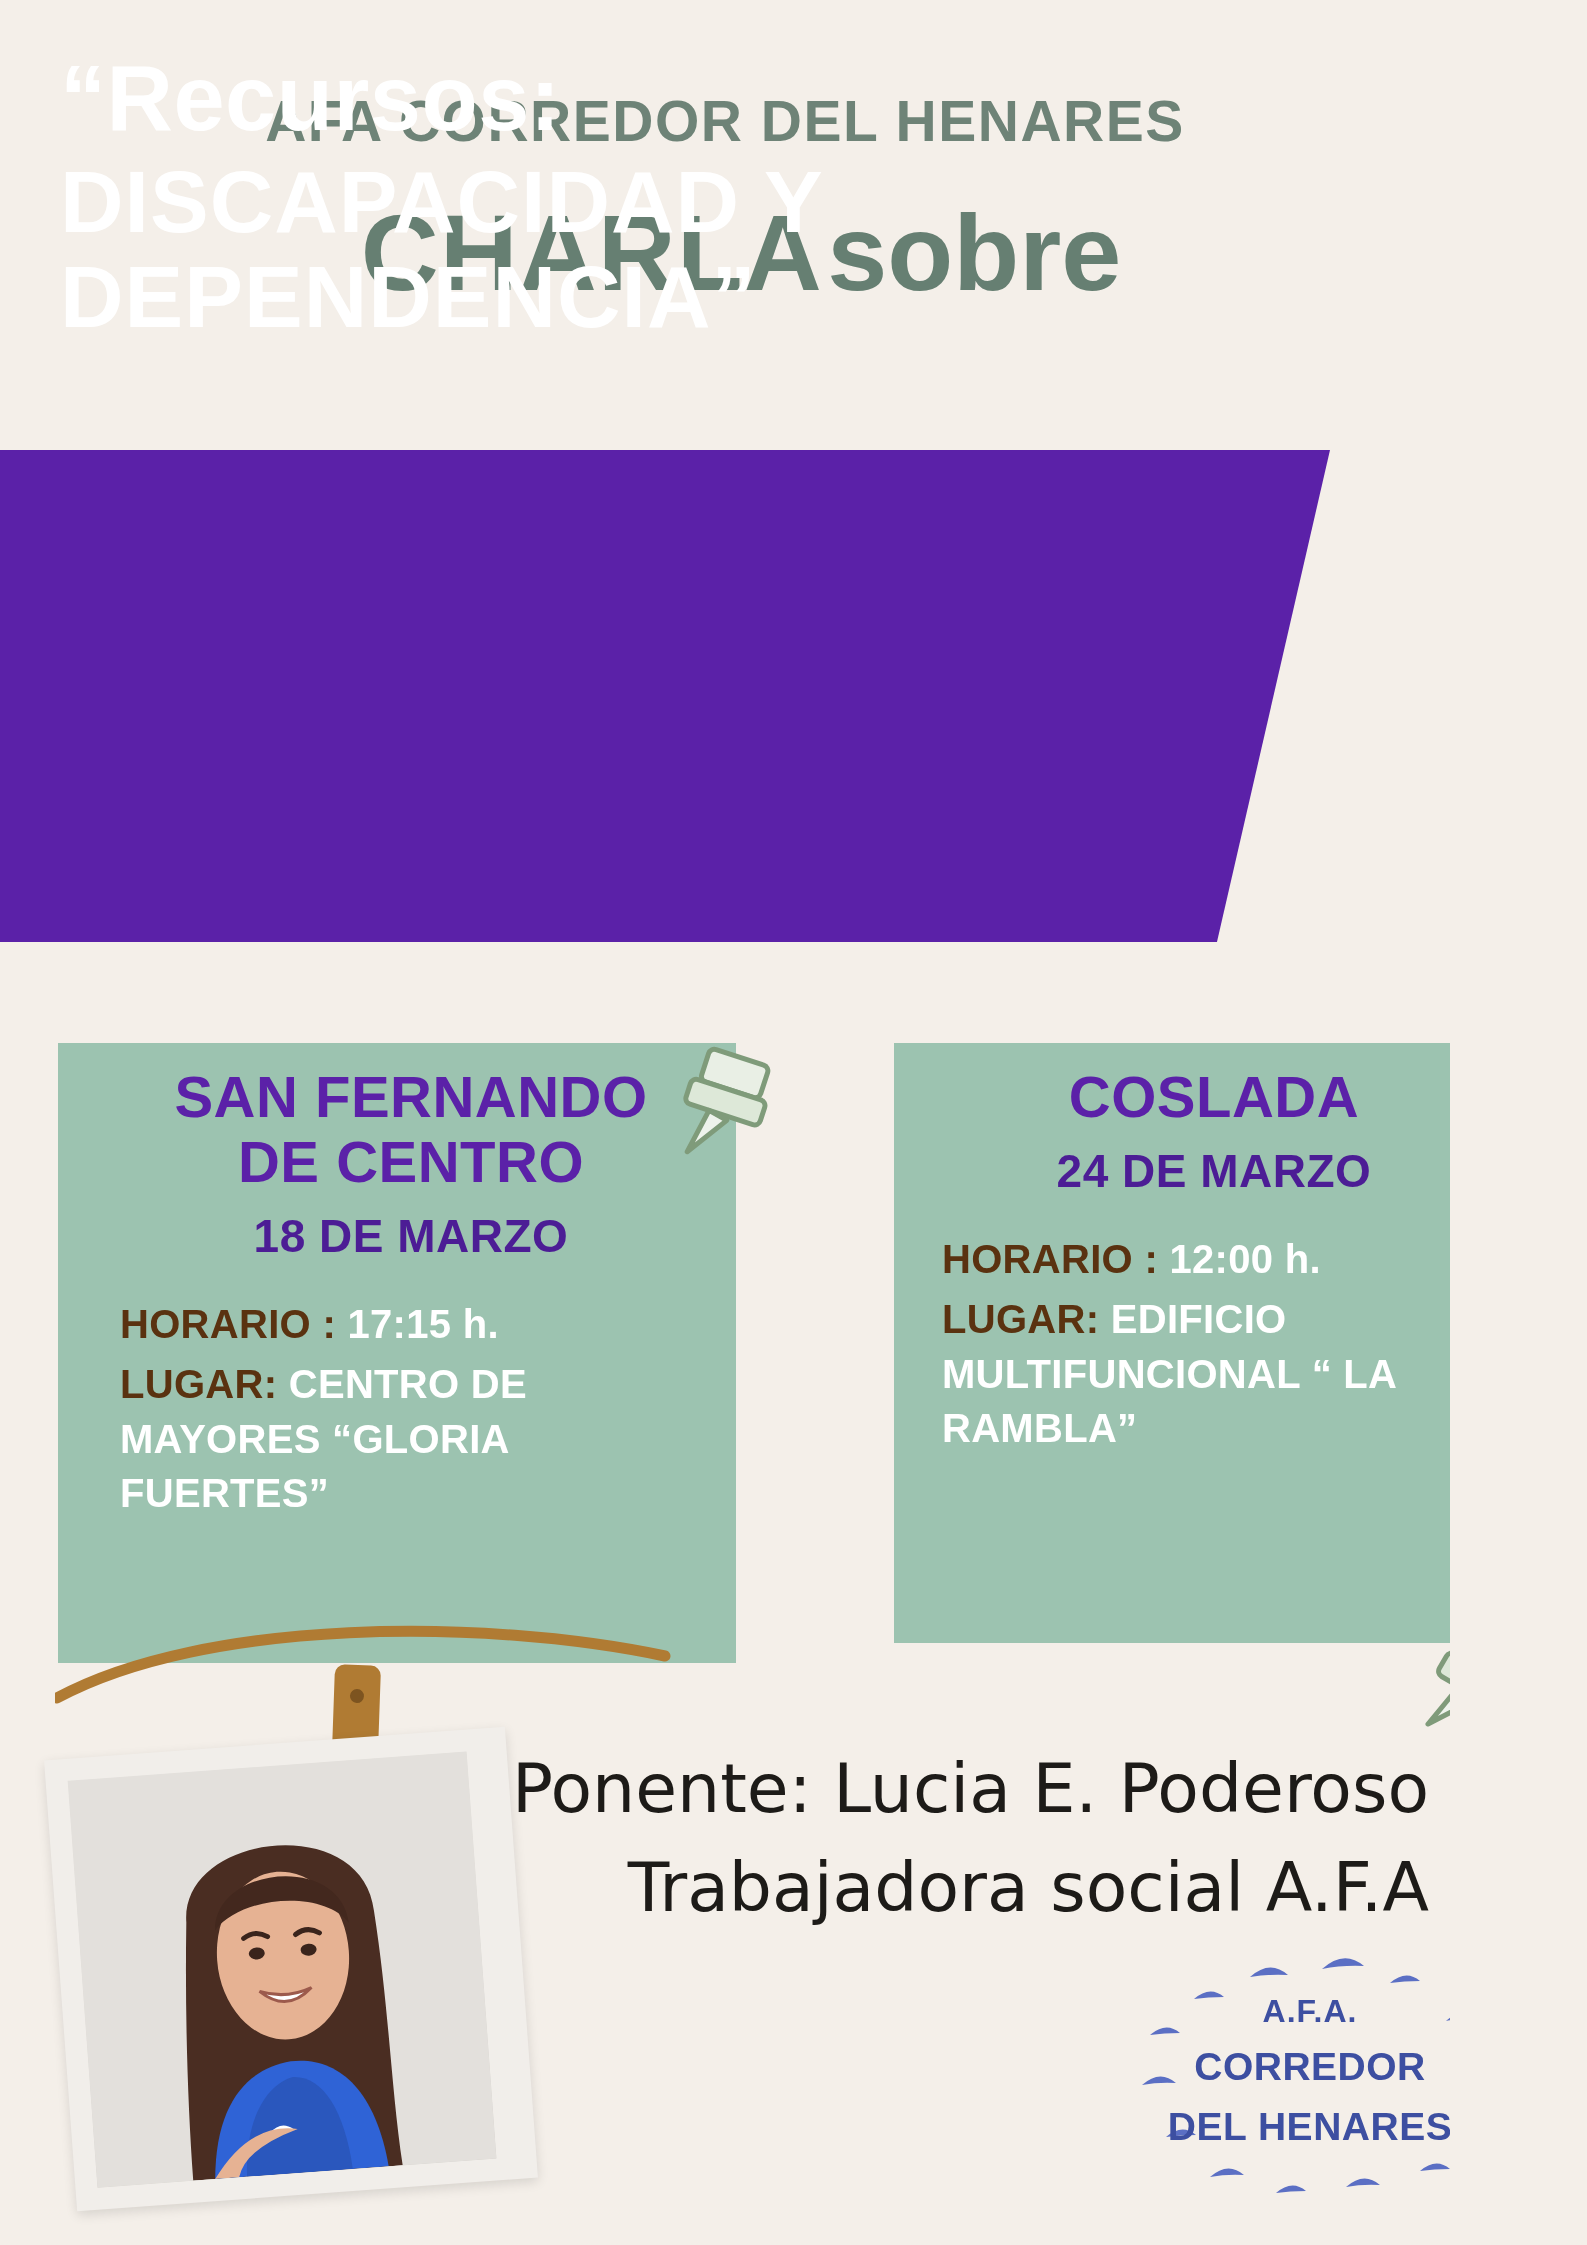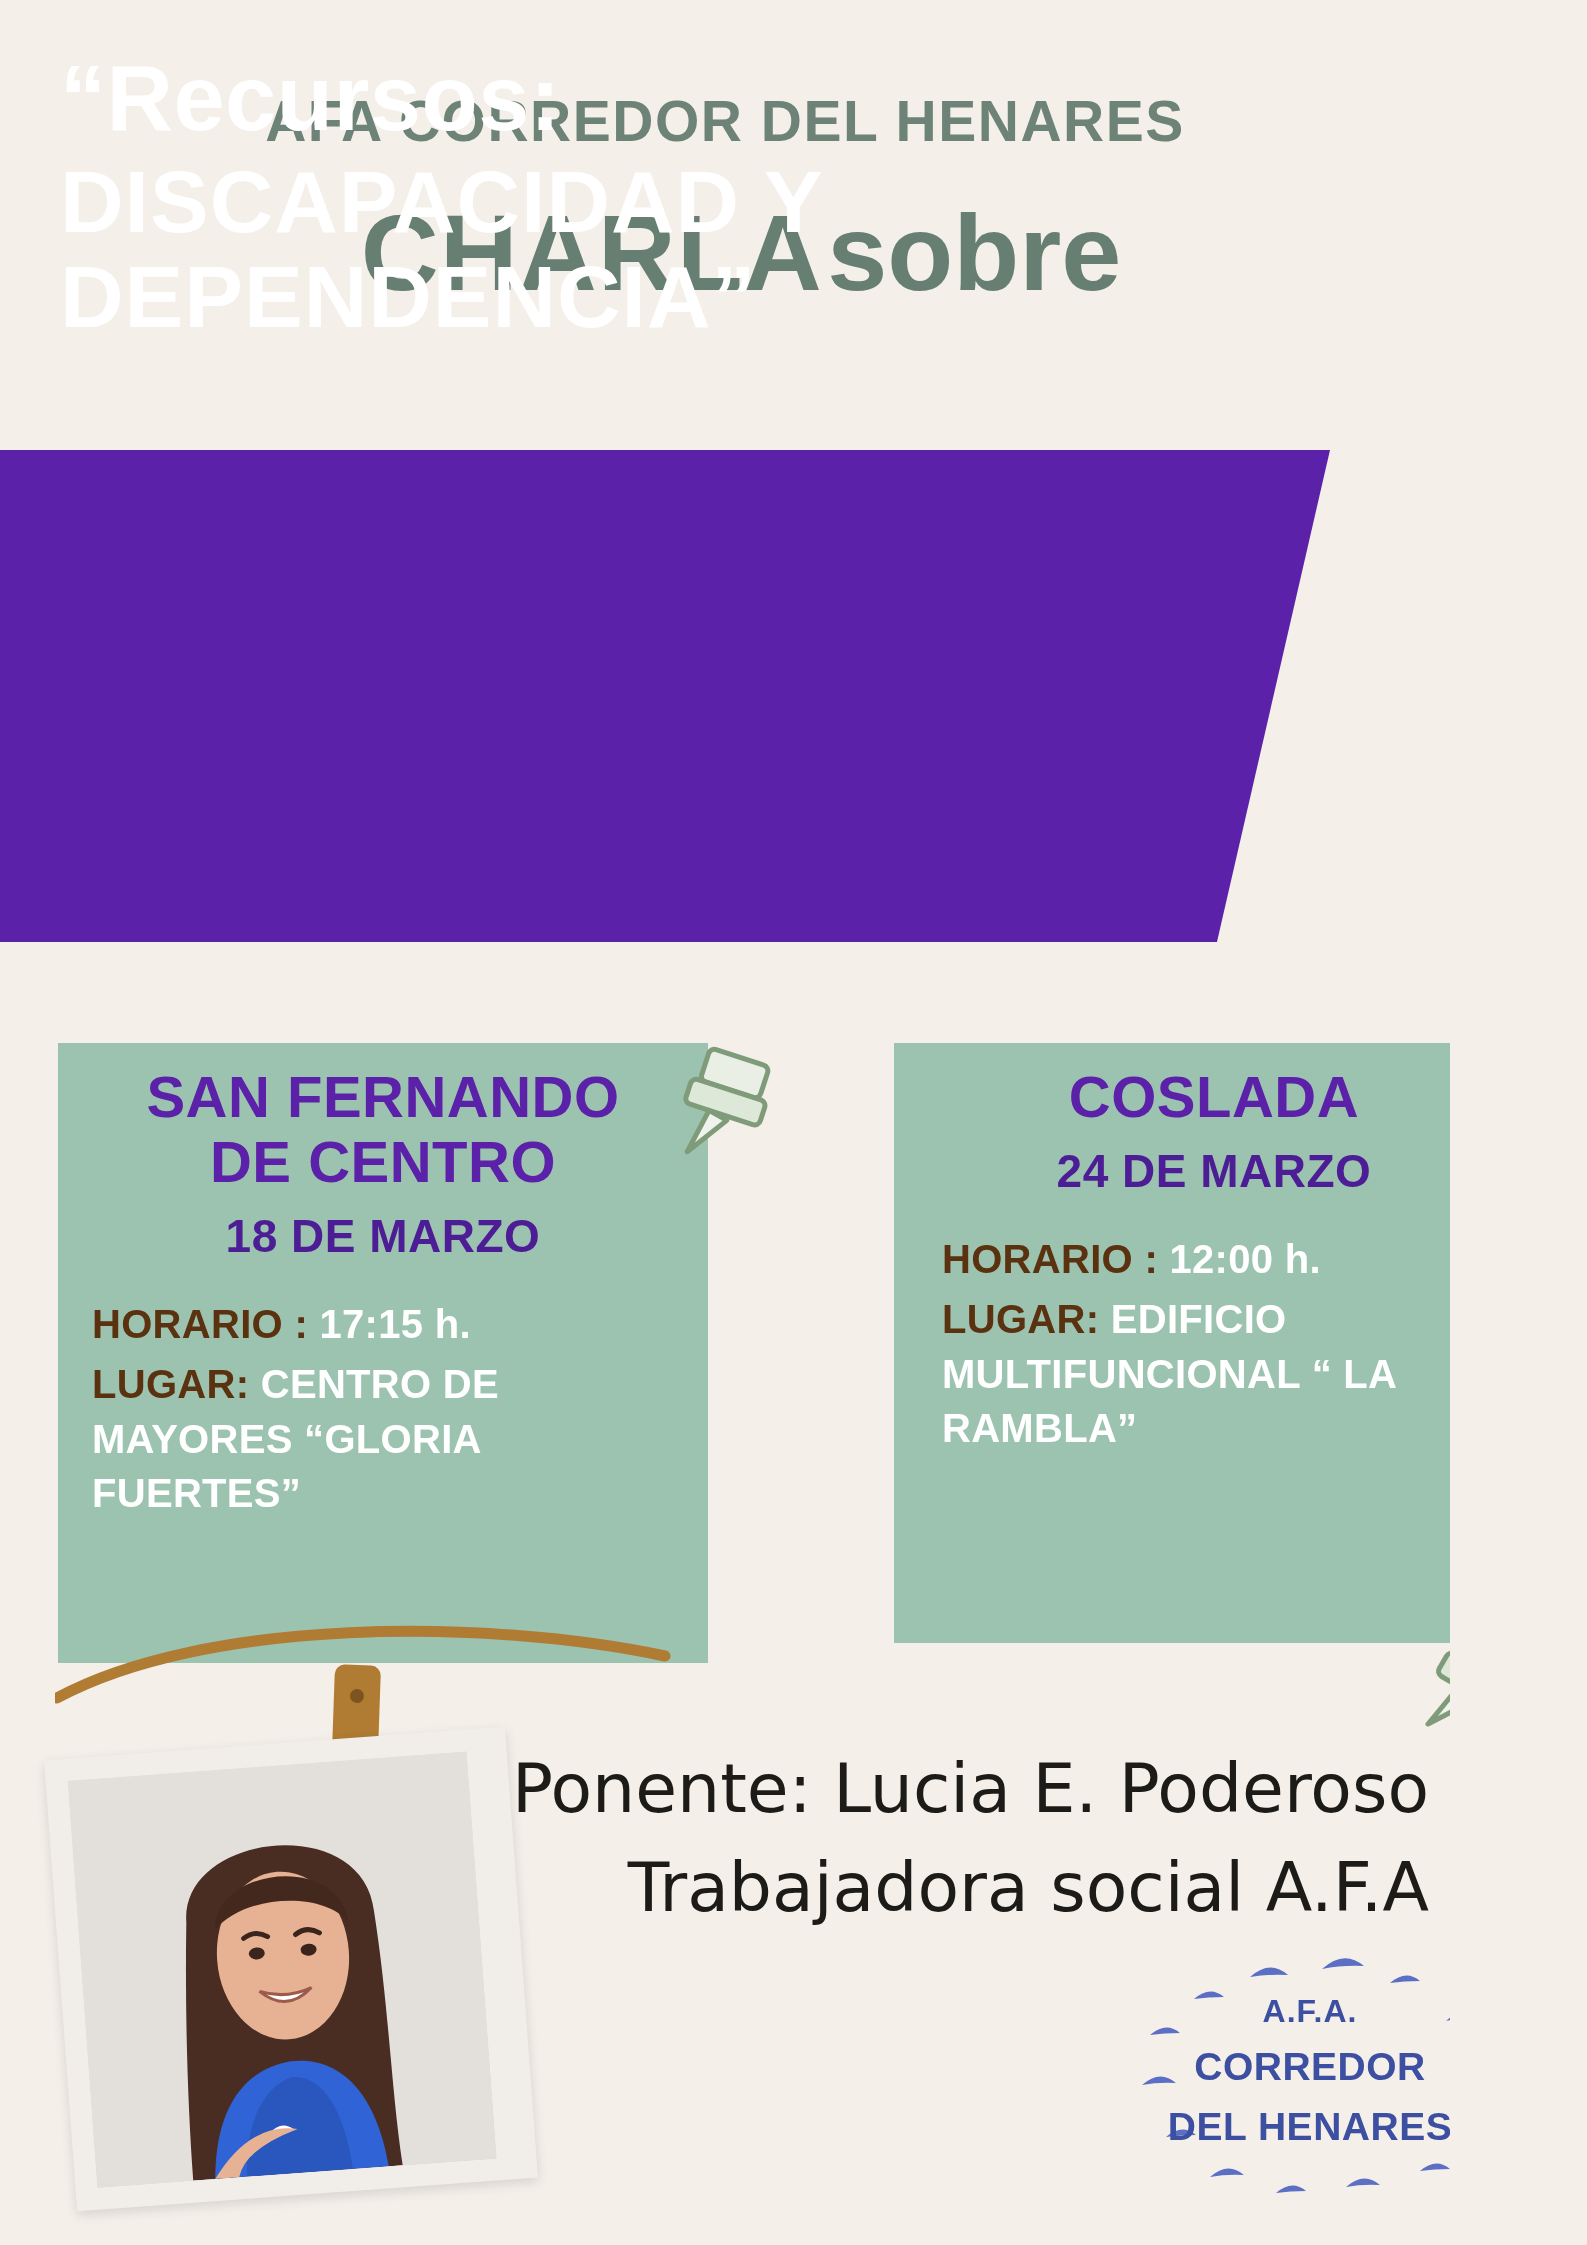--- a/index.html
+++ b/index.html
@@ -85,20 +85,21 @@
   .card {
     position: absolute;
     background: #9cc3b0;
     color: #ffffff;
   }
   .card-sf {
     left: 58px;
     top: 1043px;
     width: 650px;
     height: 620px;
+    padding-left: 28px;
   }
   .card-cos {
     left: 894px;
     top: 1043px;
     width: 640px;
     height: 600px;
   }
   .card-city {
     text-align: center;
     color: #5b21a8;

